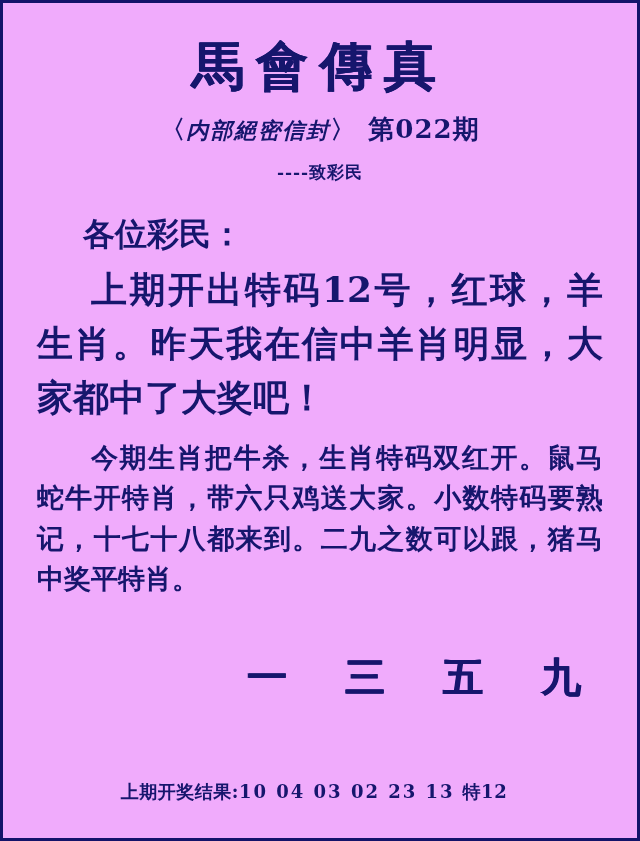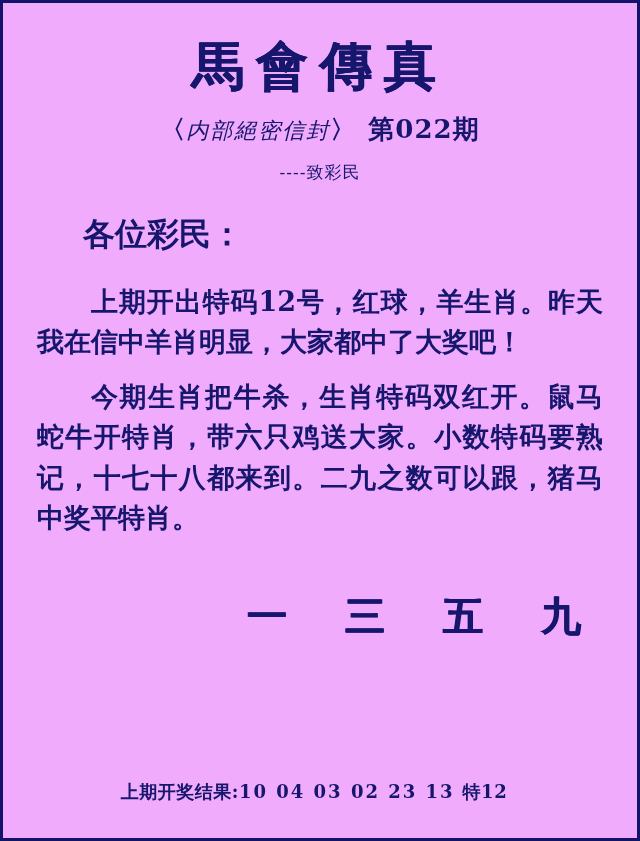--- a/index.html
+++ b/index.html
@@ -50,34 +50,34 @@
     white-space: nowrap;
   }
   .subtitle-bracket {
     font-size: 25px;
     font-weight: bold;
     letter-spacing: 1px;
   }
   .subtitle-secret {
     font-size: 22px;
     font-style: italic;
-    font-weight: normal;
+    font-weight: bold;
     letter-spacing: 2px;
     text-align: right;
   }
   .subtitle-issue {
     font-size: 26px;
     font-weight: bold;
     letter-spacing: 1px;
     margin-left: 12px;
   }
   .dedication {
     text-align: center;
     font-size: 17px;
-    font-weight: normal;
+    font-weight: bold;
     margin-top: 14px;
     color: #16166d;
     letter-spacing: 1px;
   }
   .body-text {
     margin-top: 26px;
     font-size: 27px;
     line-height: 1.5;
     color: #16166d;
     font-weight: bold;
@@ -87,22 +87,22 @@
     margin: 0 0 2px 0;
     padding-left: 46px;
     font-size: 32px;
   }
   .p-hello {
     margin: 10px 0 2px 0;
     padding-left: 118px;
     font-size: 26px;
   }
   .p-para {
-    margin: 24px 0 0 0;
-    font-size: 27px;
+    margin: 4px 0 0 0;
+    font-size: 36px;
     text-indent: 54px;
     letter-spacing: 0px;
   }
   .p-para2 {
     margin: 14px 0 0 0;
     font-size: 27px;
     text-indent: 54px;
   }
   .numbers {
     text-align: right;

